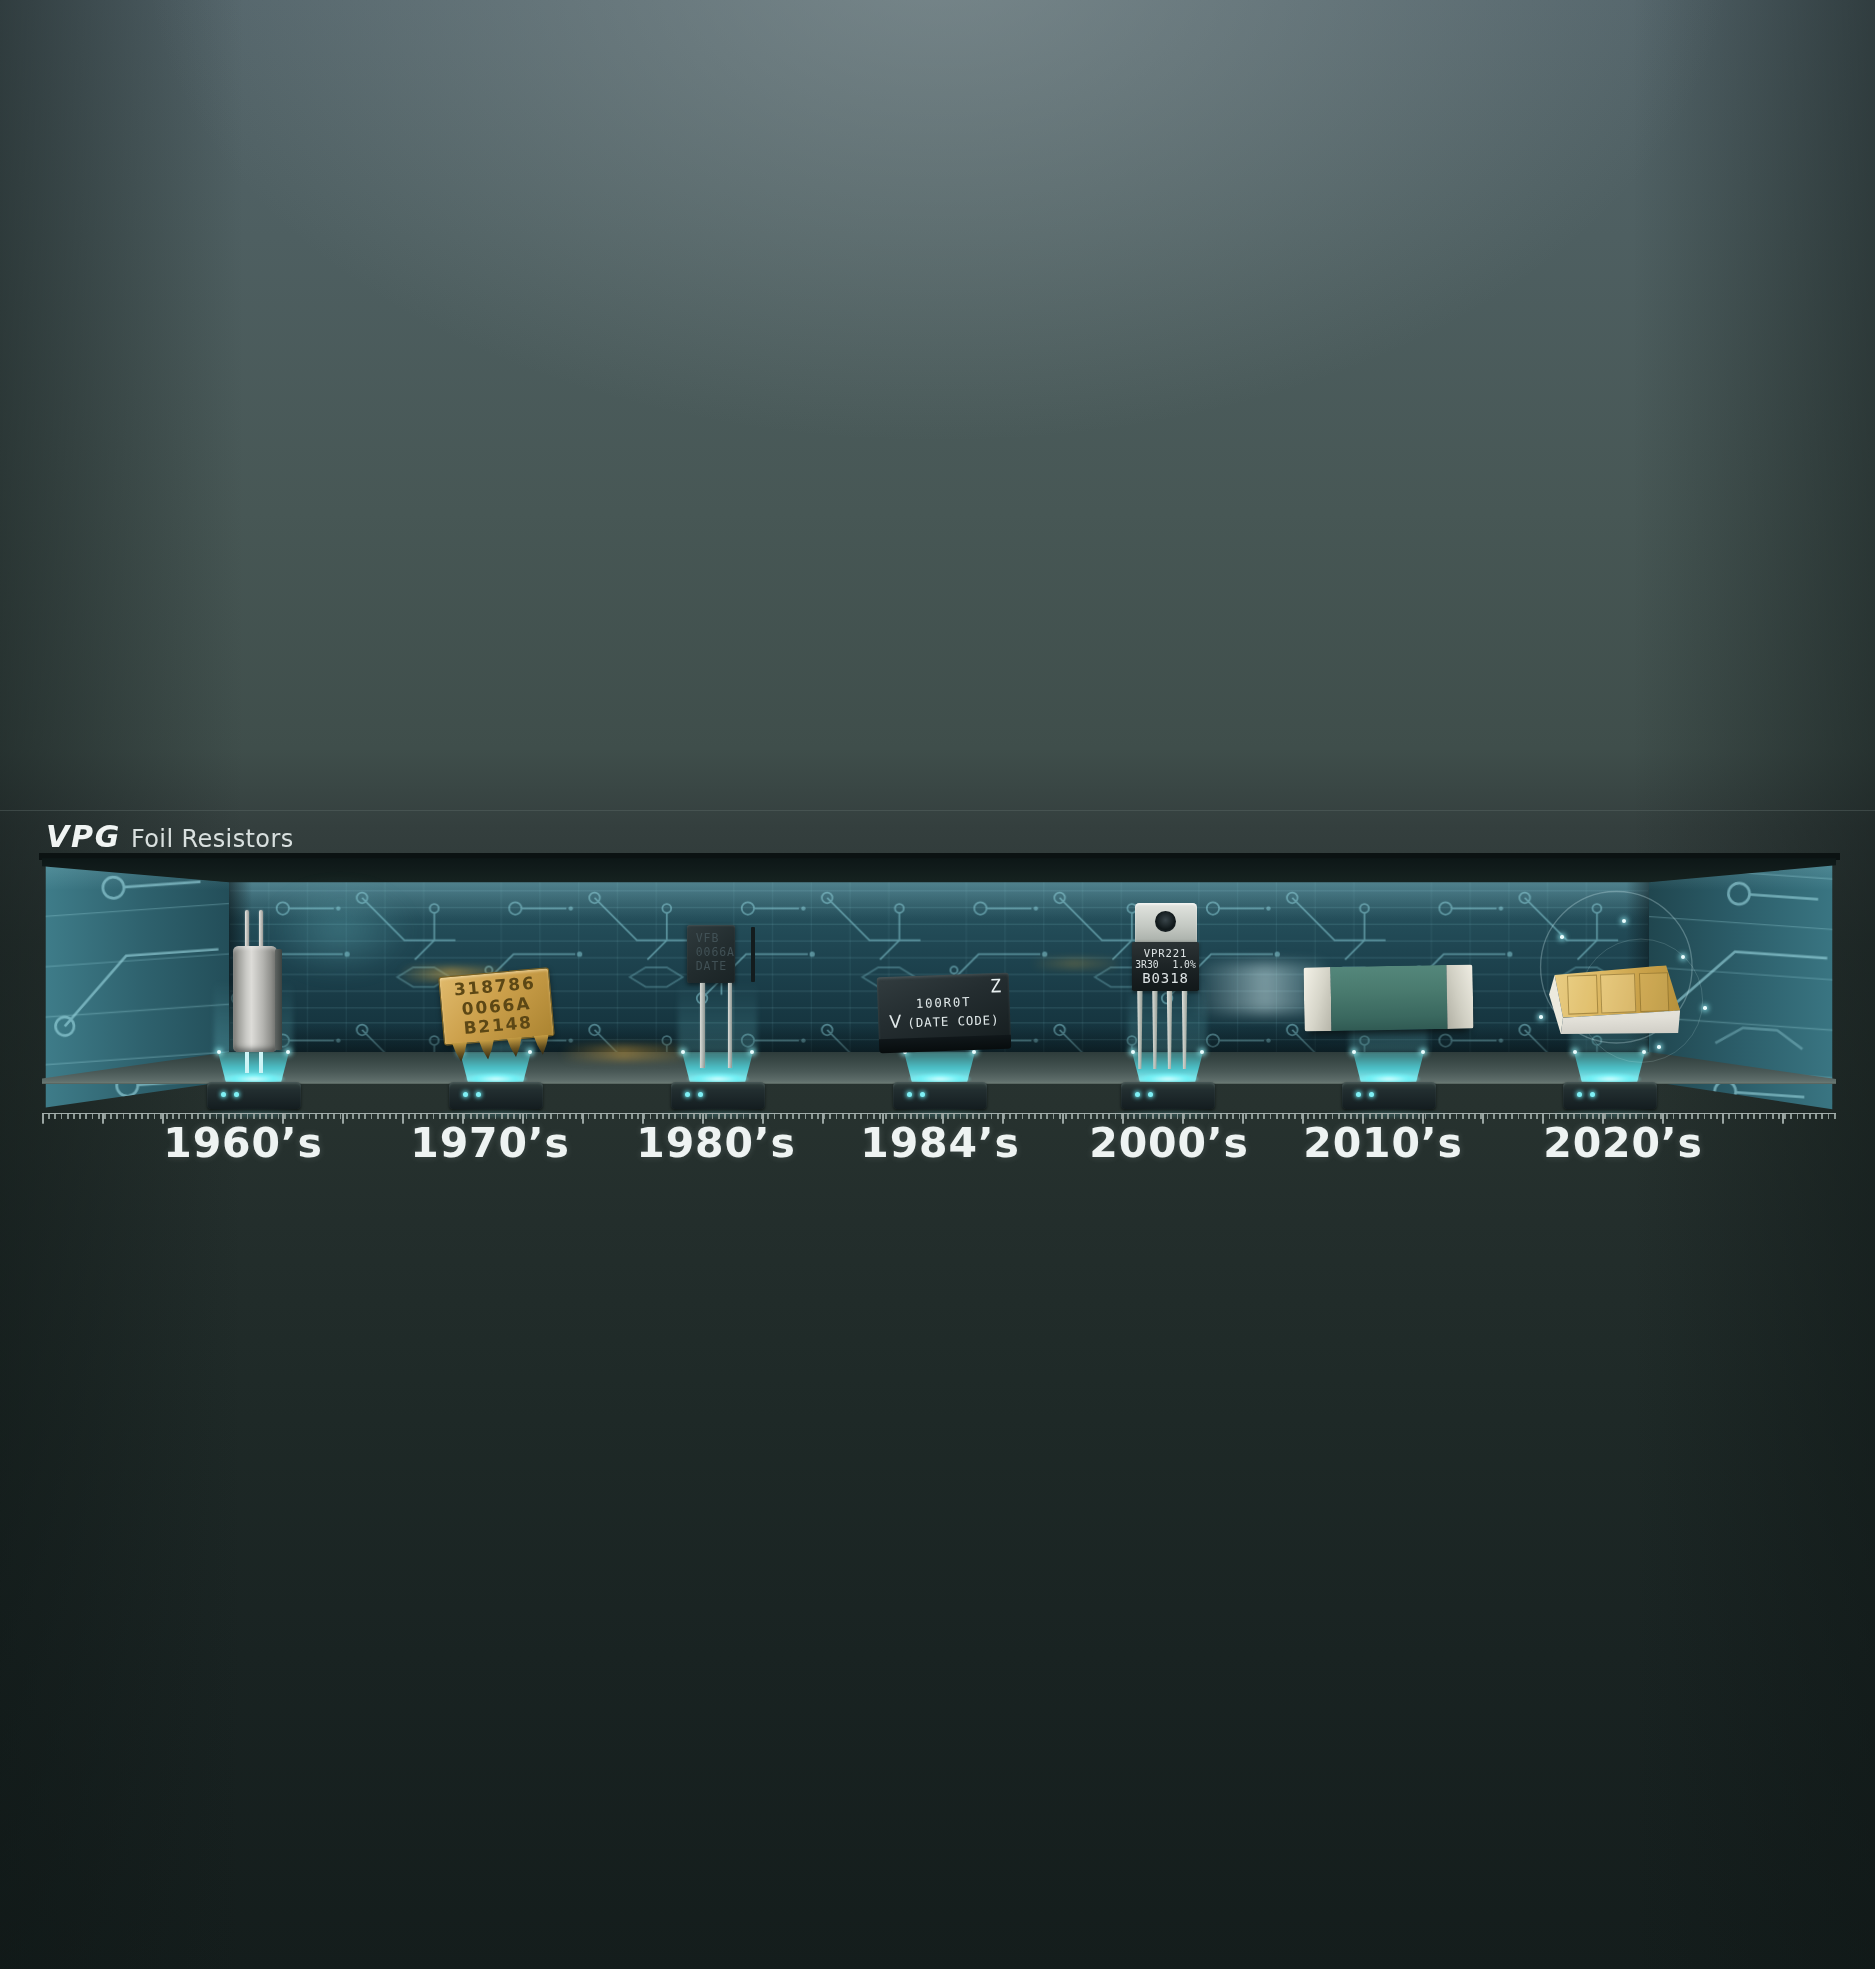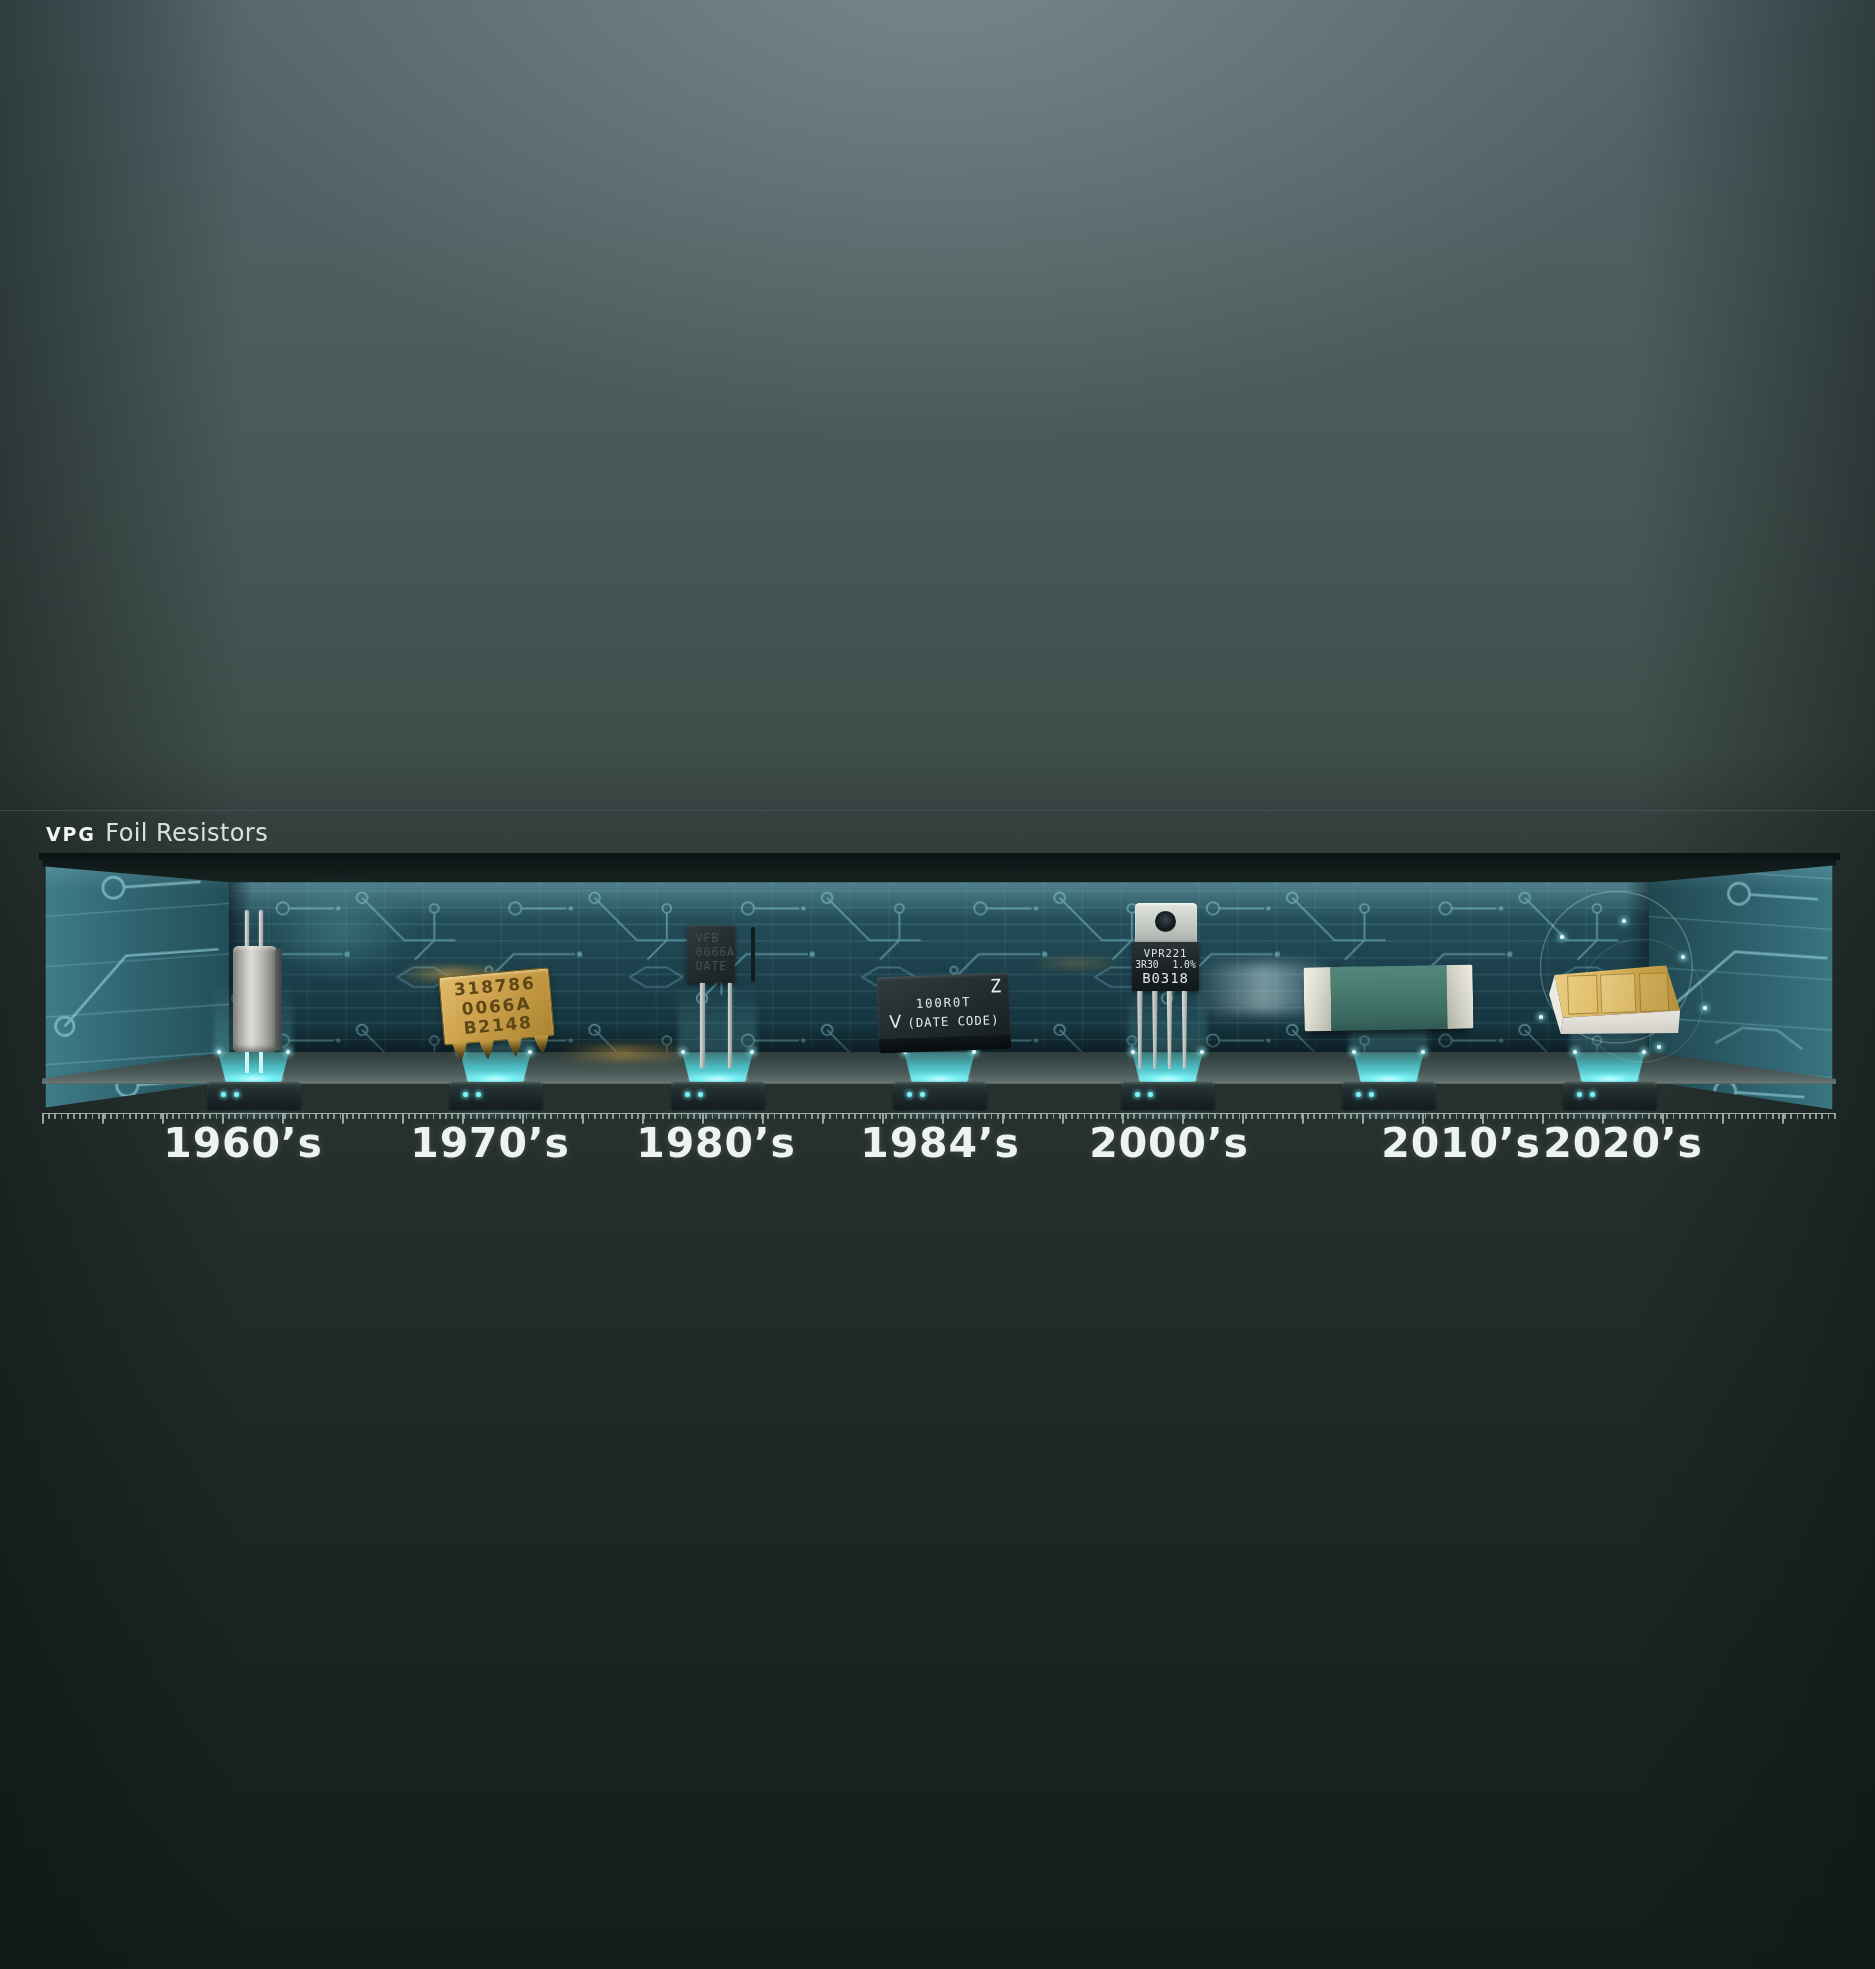--- a/index.html
+++ b/index.html
@@ -9,21 +9,21 @@
       radial-gradient(1103px 688px at 50% -53px, rgba(152,166,168,.52), rgba(152,166,168,0) 72%),
       linear-gradient(90deg, rgba(14,22,21,.5) 0%, rgba(14,22,21,0) 13%, rgba(14,22,21,0) 87%, rgba(14,22,21,.5) 100%),
       linear-gradient(180deg,#53646a 0%,#4e5f61 12%,#475755 26%,#3f4e4b 38%,#343f3e 42%,#2b3634 48%,#27322f 56%,#232e2c 62%,#1e2927 72%,#192322 84%,#141d1c 100%);
   }
 
   
   .band{position:absolute;left:0;top:797px;width:1876px;height:386px;
     background:linear-gradient(180deg, rgba(46,58,56,0) 0%, #2f3b39 4%, #323e3c 10%, #2d3937 14%, #28332ف 15%, #27322f 55%, #242f2d 76%, #202b2a 88%, rgba(28,38,37,0) 100%);}
   .band-edge{position:absolute;left:0;top:810px;width:1876px;height:0.9px;background:rgba(90,105,102,.45);}
   .logo{position:absolute;left:46px;top:819px;display:flex;align-items:baseline;gap:9.7px;}
-  .logo-brand{font-size:19px;font-weight:bold;letter-spacing:1.8px;color:#f0f4f3;}
+  .logo-brand{font-size:30px;font-weight:bold;letter-spacing:1.8px;color:#f0f4f3;font-style:italic;}
   .logo-name{font-size:24px;font-weight:normal;letter-spacing:0.4px;color:#d9e0df;}
 
   .case{position:absolute;left:42px;top:853px;width:1794px;height:260px;}
   .case-line{position:absolute;left:-3.5px;top:0;width:1801px;height:7px;background:#0b1212;}
   .ceiling{position:absolute;left:0;top:5.3px;width:1794px;height:32px;
     clip-path:polygon(0 0,1794px 0,1794px 7px,1607px 24px,187px 24px,0 8px);
     background:linear-gradient(180deg,#0d1717 0%,#15211f 70%,#1b2826 100%);}
 
   .wall{position:absolute;overflow:hidden;}
   .wall-back{left:187px;top:29px;width:1420px;height:170px;
@@ -470,17 +470,17 @@
   <div class="sparkle" style="left:1622px;top:919px;width:4.4px;height:4.4px;"></div>
   <div class="sparkle" style="left:1657px;top:1045px;width:3.5px;height:3.5px;"></div>
 
   <div class="ruler"></div>
 
   <span class="decade-label" style="left:243px;">1960’s</span>
   <span class="decade-label" style="left:490px;">1970’s</span>
   <span class="decade-label" style="left:716px;">1980’s</span>
   <span class="decade-label" style="left:940px;">1984’s</span>
   <span class="decade-label" style="left:1169px;">2000’s</span>
-  <span class="decade-label" style="left:1461px;text-align:right;">2010’s</span>
+  <span class="decade-label" style="left:1383px;text-align:right;">2010’s</span>
   <span class="decade-label" style="left:1623px;">2020’s</span>
 
 </div>
 
 
 </body></html>

